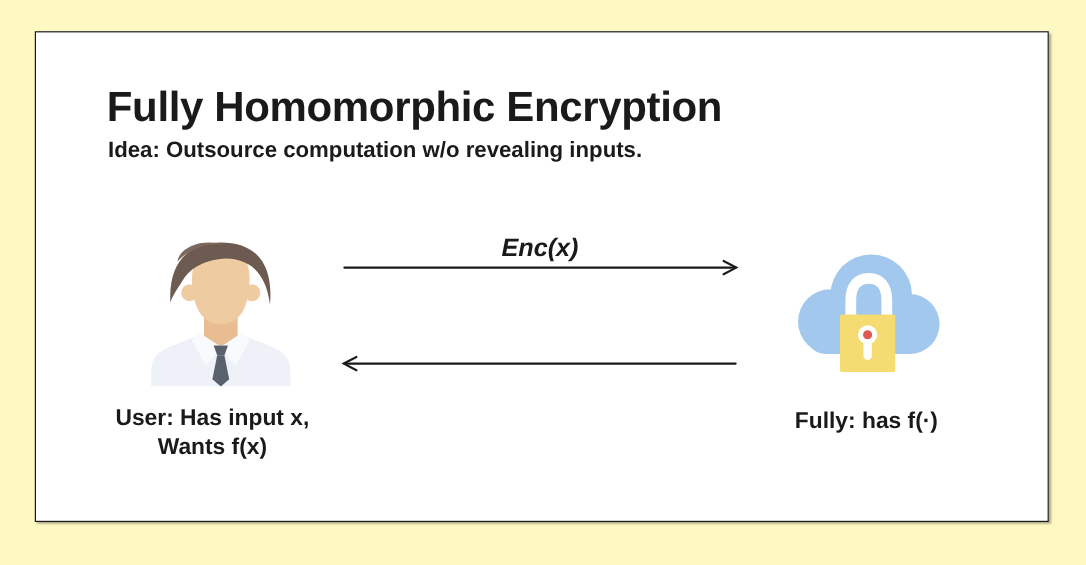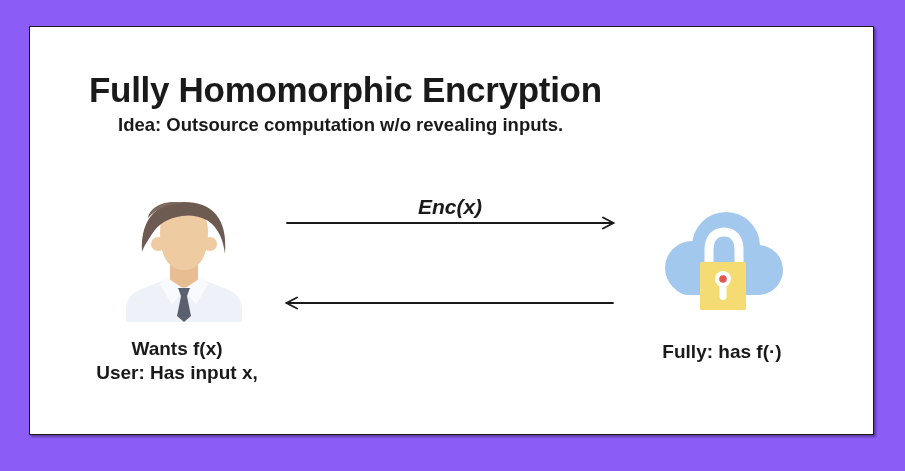--- a/index.html
+++ b/index.html
@@ -6,21 +6,21 @@
     margin: 0;
     padding: 0;
     background: #ffffff;
     font-family: "Liberation Sans", "DejaVu Sans", sans-serif;
     color: #1a1a1a;
   }
   .stage {
     position: relative;
     width: 905px;
     height: 471px;
-    background: #8b5cf6;
+    background: #fef9c3;
     overflow: hidden;
   }
   .frame {
     position: absolute;
     left: 29px;
     top: 26px;
     width: 845px;
     height: 409px;
     background: #ffffff;
     border: 1.5px solid #1a1a1a;
@@ -38,21 +38,20 @@
     white-space: nowrap;
   }
   .subtitle {
     position: absolute;
     left: 90px;
     top: 114px;
     font-size: 18.5px;
     line-height: 22px;
     font-weight: bold;
     white-space: nowrap;
-    margin-left: 28px;
   }
   .avatar-svg {
     position: absolute;
     left: 120px;
     top: 192px;
     width: 128px;
     height: 130px;
   }
   .cloud-svg {
     position: absolute;
@@ -145,19 +144,19 @@
     </g>
     <g stroke="#1a1a1a" stroke-width="1.8" stroke-linecap="round" fill="none">
       <line x1="613" y1="303" x2="287" y2="303"></line>
       <path d="M297 297.5 L286.5 303 L297 308.5"></path>
     </g>
   </svg>
 
   <div class="arrow-label enc-x-label">Enc(x)</div>
 
   <div class="caption user-caption">
+    <div>User: Has input x,</div>
     <div>Wants f(x)</div>
-    <div>User: Has input x,</div>
   </div>
 
   <div class="caption cloud-caption">Fully: has f(·)</div>
 
 </div>
 
 </body></html>

